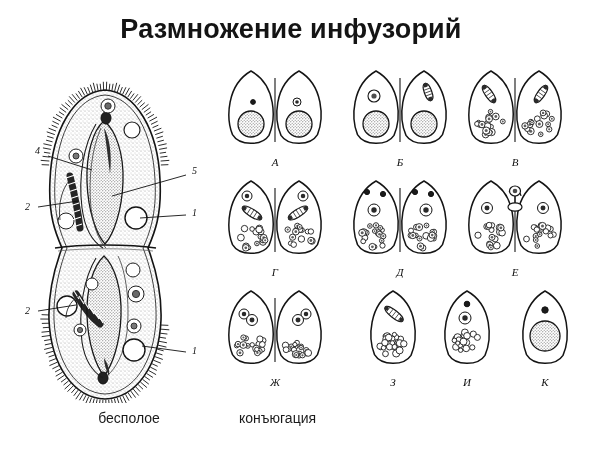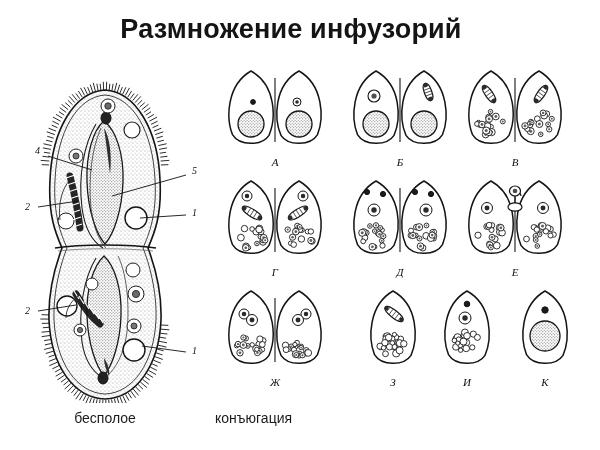--- a/index.html
+++ b/index.html
@@ -36,20 +36,21 @@
     width: 600px;
     height: 392px;
   }
 
   .panel-caption {
     position: absolute;
     font-size: 14px;
     color: #1b1b1b;
     white-space: nowrap;
     font-family: "Liberation Sans", sans-serif;
+    margin-left: 24px;
   }
   #caption-asexual {
     left: 0;
     top: 352px;
     width: 210px;
     text-align: center;
   }
   #caption-conjugation {
     left: 215px;
     top: 352px;

